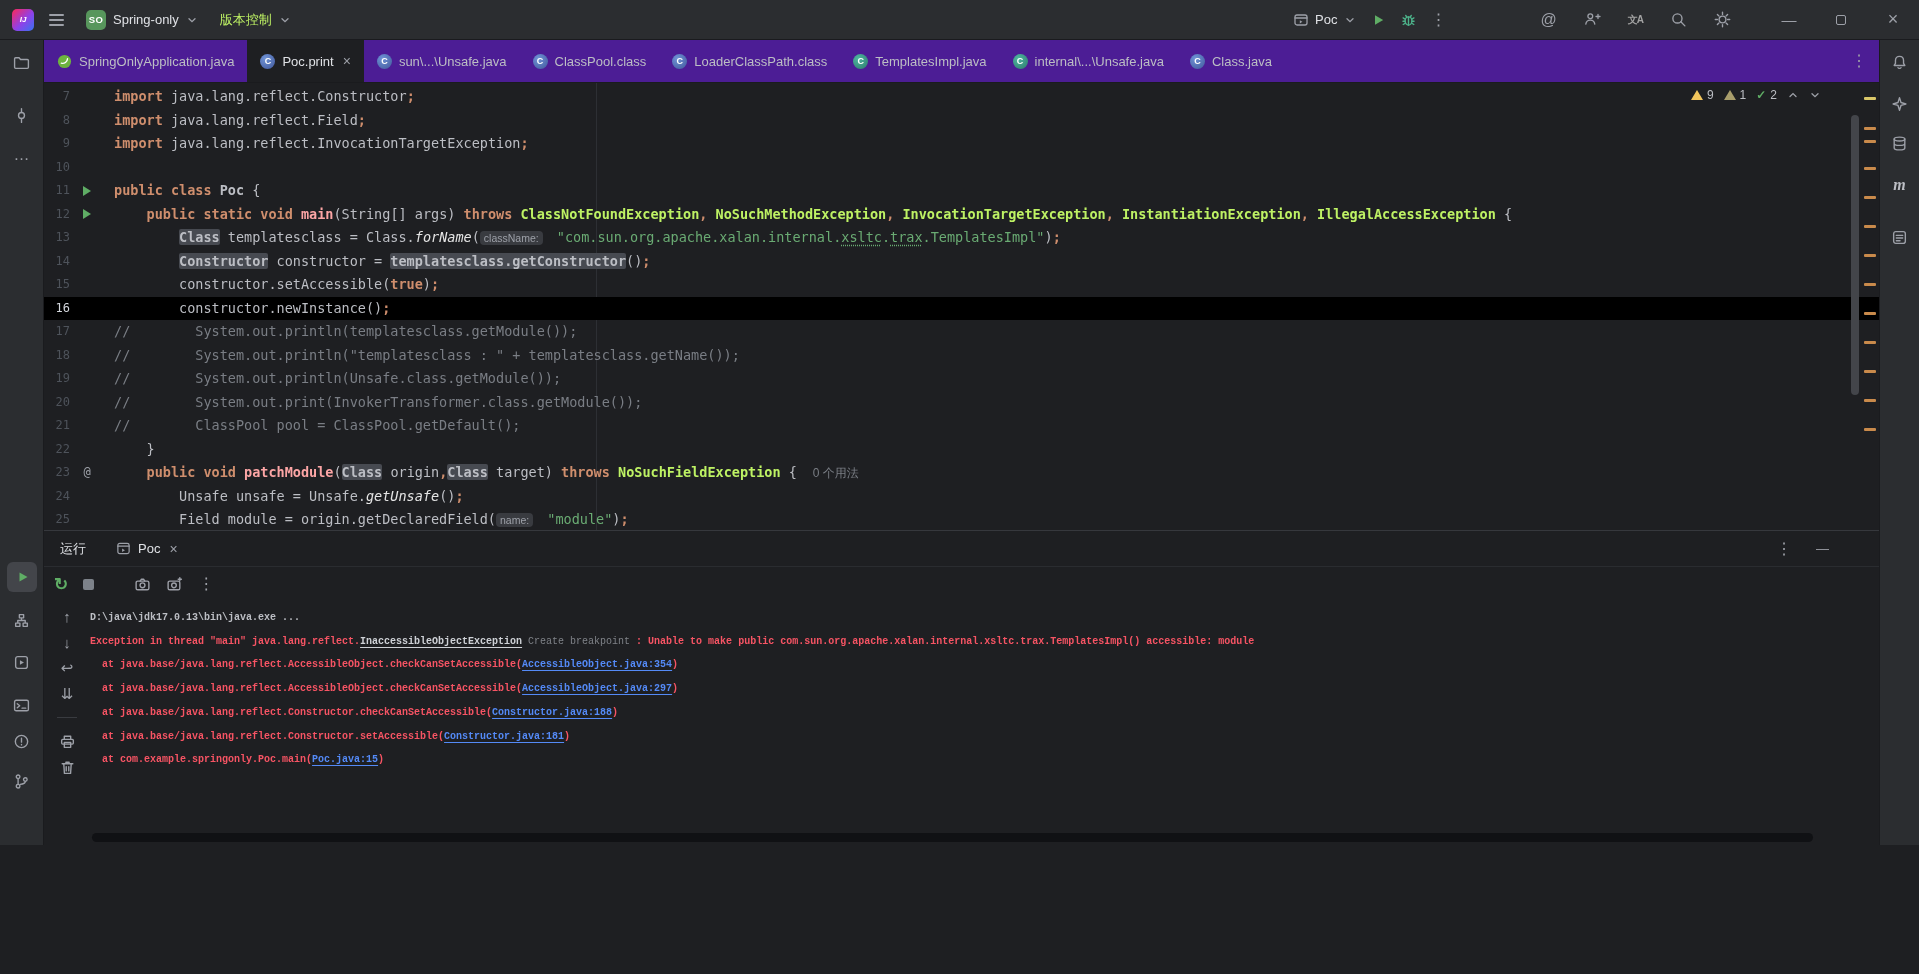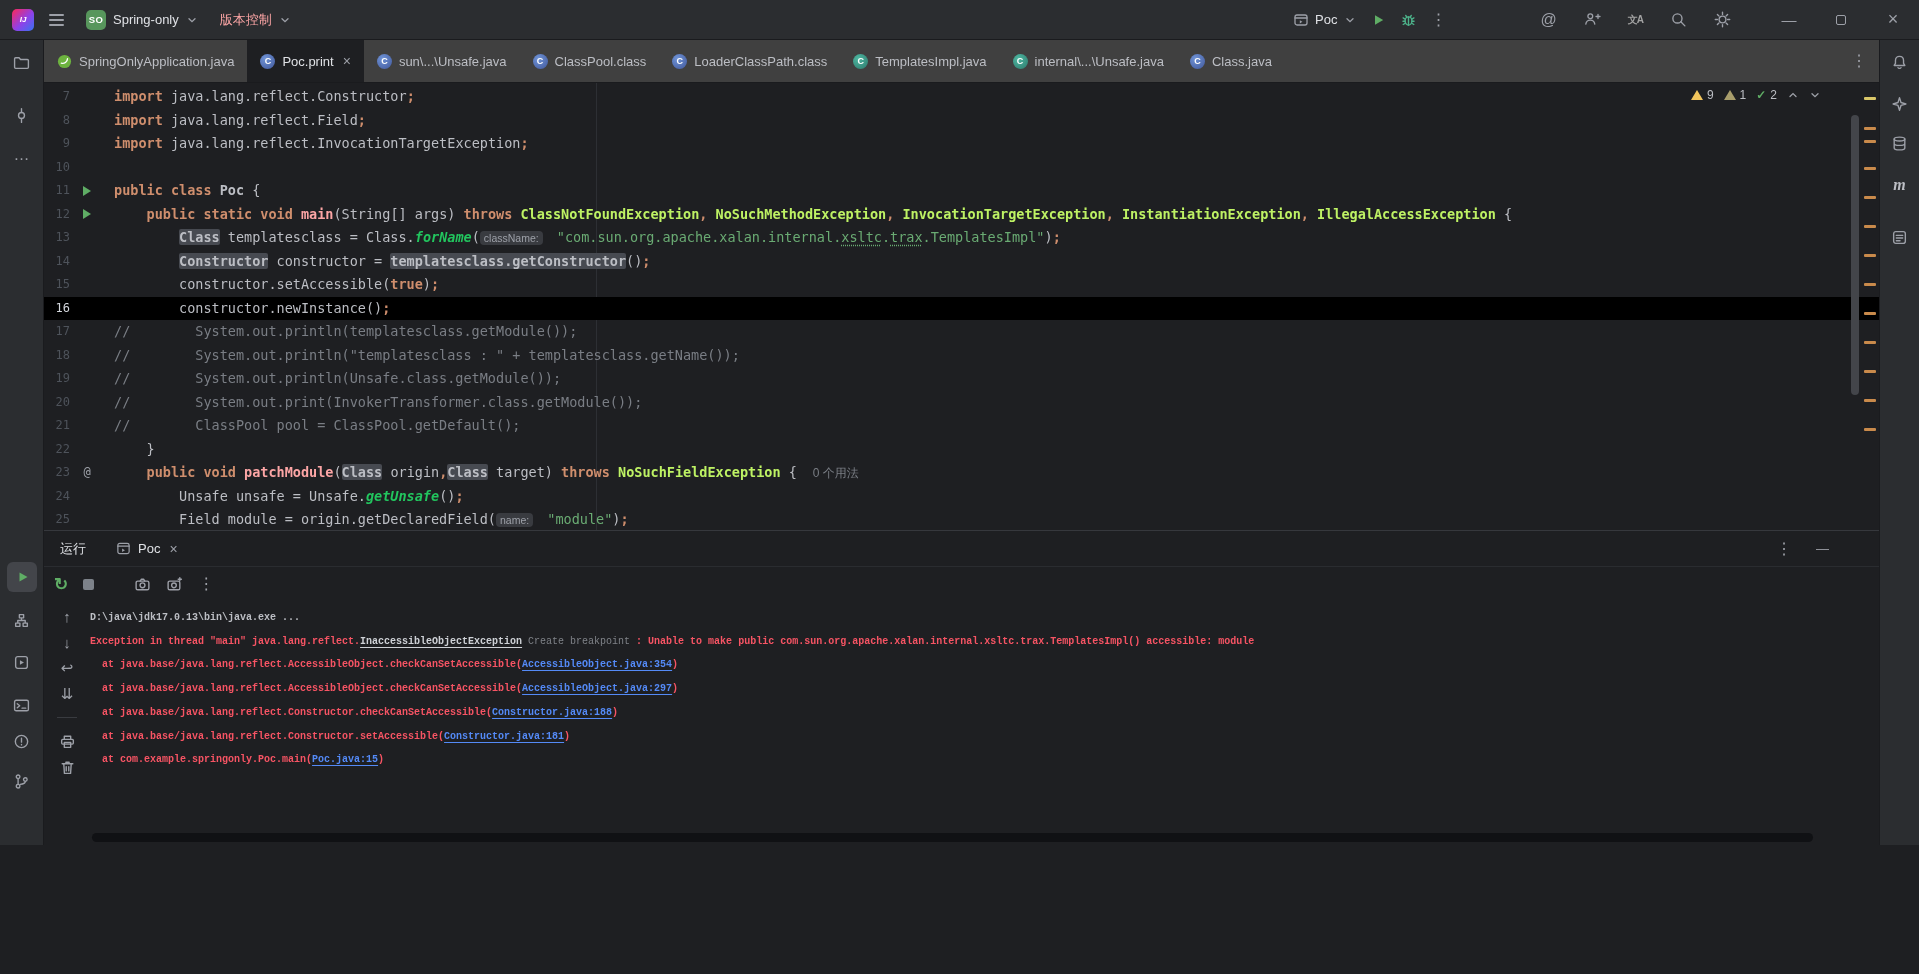--- a/index.html
+++ b/index.html
@@ -7,21 +7,21 @@
   .window{width:1919px;height:845px;display:flex;flex-direction:column;background:#1e1f22}
 
   
   .titlebar{flex:0 0 40px;height:40px;background:#2b2d30;display:flex;align-items:center;padding-left:12px;gap:8px;border-bottom:1px solid #1a1b1e}
   .tb-item{height:30px;display:flex;align-items:center;gap:7px;padding:0 7px;border-radius:6px;color:#dfe1e5;font-size:13px}
   .idea-logo{width:22px;height:22px;border-radius:5px;background:linear-gradient(135deg,#fe2857,#8f41e9 55%,#3574f0);display:flex;align-items:center;justify-content:center;color:#fff;font-size:8px;font-weight:700;font-style:italic}
   .ham{position:relative;width:15px;height:2px;background:#9da0a8;border-radius:1px}
   .ham::before,.ham::after{content:"";position:absolute;left:0;width:15px;height:2px;background:#9da0a8;border-radius:1px}
   .ham::before{top:-5px}.ham::after{top:5px}
   .badge-so{width:20px;height:20px;border-radius:5px;background:#57965c;color:#fff;font-size:9.5px;font-weight:700;display:flex;align-items:center;justify-content:center;letter-spacing:.3px}
-  .dim{color:#fca5a5}
+  .dim{color:#bef264}
   .tb-spacer{flex:1}
   .run-widget{display:flex;align-items:center;gap:14px;margin-right:86px}
   .rw-cfg{display:flex;align-items:center;gap:6px;color:#dfe1e5;font-size:13px}
   .tb-right{display:flex;align-items:center;gap:27px;margin-right:24px;color:#9da0a8}
   .g{color:#9da0a8;font-size:16px;line-height:1;display:inline-flex;align-items:center;justify-content:center}
   .g.green{color:#5fad65;font-size:17px;font-weight:700}
   .g.small{font-size:13px}
   .translate-g{font-size:10px;font-weight:700;color:#a3a3a3;letter-spacing:-1px}
   .win-controls{display:flex;height:40px}
   .win-btn{width:52px;height:40px;display:flex;align-items:center;justify-content:center;color:#9da0a8;font-size:15px}
@@ -34,21 +34,21 @@
   .lr{position:absolute;left:50%;transform:translate(-50%,-50%);width:30px;height:30px;display:flex;align-items:center;justify-content:center;border-radius:6px;color:#9da0a8;font-size:16px}
   .lr.sel{background:#43454a}
   .maven-m{font-family:"Liberation Serif",serif;font-style:italic;font-weight:700;font-size:16px;color:#bcbec4}
 
   
   .ic{stroke:#9da0a8;fill:none;stroke-width:1.3;stroke-linecap:round;stroke-linejoin:round}
   .chev{stroke:#9da0a8}
 
   
   .center-col{flex:1;display:flex;flex-direction:column;min-width:0}
-  .tabbar{flex:0 0 43px;background:#404040;display:flex;align-items:stretch;border-bottom:1px solid #1a1b1e}
+  .tabbar{flex:0 0 43px;background:#4c1d95;display:flex;align-items:stretch;border-bottom:1px solid #1a1b1e}
   .tab{display:flex;align-items:center;gap:7px;padding:0 13px;font-size:13px;color:#bcbec4;cursor:default;white-space:nowrap}
   .tab.active{background:#1e1f22;color:#dfe1e5}
   .tab-close{color:#9da0a8;font-size:14px;margin-left:2px}
   .tab-icon-class{width:15px;height:15px;border-radius:50%;background:radial-gradient(circle at 35% 30%,#6f93d6,#41589b);color:#fff;font-size:9px;font-weight:700;display:flex;align-items:center;justify-content:center;flex:0 0 15px}
   .tab-icon-class.teal{background:radial-gradient(circle at 35% 30%,#4db6a0,#2e7a6d)}
   .tabbar-end{margin-left:auto;display:flex;align-items:center;padding-right:12px}
 
   
   .editor{flex:0 0 447px;height:447px;background:#1e1f22;position:relative;overflow:hidden;font-family:"DejaVu Sans Mono","Liberation Mono",monospace;font-size:13.5px;padding-top:2px}
   .ed-guide{position:absolute;left:552px;top:0;bottom:0;width:1px;background:#2d2f34}
@@ -60,21 +60,21 @@
   .ed-code{padding-left:10px}
   .run-tri{width:0;height:0;border-left:8px solid #5fad65;border-top:5px solid transparent;border-bottom:5px solid transparent}
   .s-kw{color:#cf8e6d;font-weight:700}
   .s-pl{color:#bcbec4}
   .s-cls{color:#bcbec4;font-weight:700}
   .s-str{color:#6aab73}
   .s-strT{color:#6aab73;text-decoration:underline dotted #6aab73;text-underline-offset:3px}
   .s-cm{color:#7a7e85}
   .s-meth{color:#fca5a5;font-weight:700}
   .s-exc{color:#bef264;font-weight:700}
-  .s-it{color:#22c55e;font-style:italic;font-weight:700}
+  .s-it{color:#e5e5e5;font-style:italic;font-weight:400}
   .s-hl{color:#bcbec4;background:#474a51;border-radius:2px;font-weight:700}
   .s-hint{color:#9da0a8;background:#393b40;border-radius:4px;font-size:10.5px;padding:1px 4px;margin-right:6px;font-family:"Liberation Sans",sans-serif}
   .s-inlay{color:#7a7e85;font-size:12px;margin-left:16px;font-family:"Liberation Sans",sans-serif}
   .inspections{position:absolute;top:5px;right:58px;display:flex;align-items:center;gap:10px;font-family:"Liberation Sans",sans-serif;font-size:12px;color:#bcbec4;z-index:3}
   .insp-item{display:flex;align-items:center;gap:4px}
   .tri{width:0;height:0;border-left:6px solid transparent;border-right:6px solid transparent;border-bottom:10px solid #f2c55c}
   .tri.weak{border-bottom-color:#a89d6b}
   .ok-check{color:#5fad65;font-weight:700}
   .ed-scroll{position:absolute;right:20px;top:32px;width:8px;height:280px;background:#43454a;border-radius:4px;z-index:2}
   .stripe{position:absolute;right:0;top:0;bottom:0;width:18px;z-index:2}

